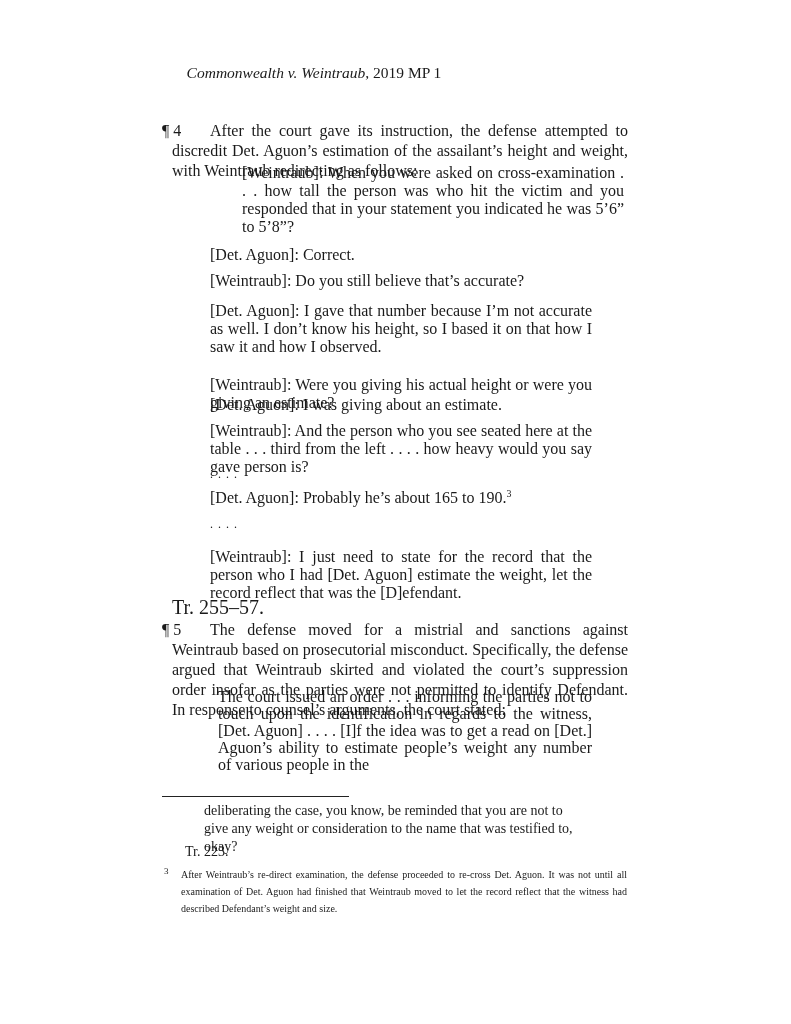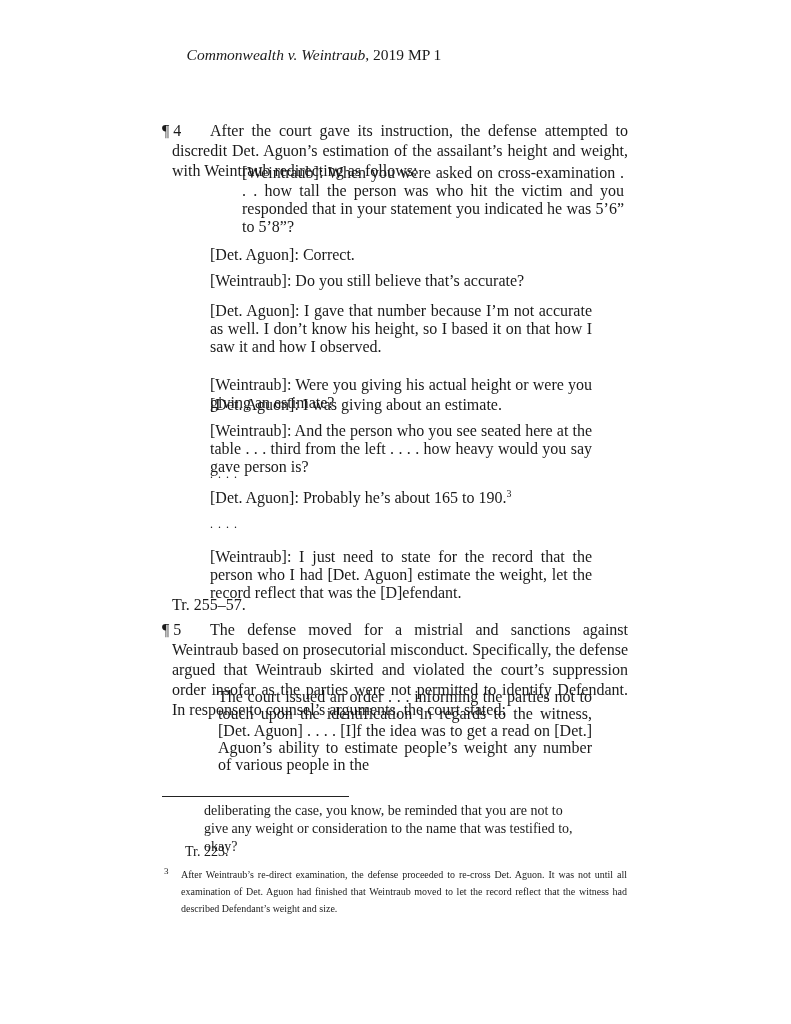--- a/index.html
+++ b/index.html
@@ -1,27 +1,27 @@
 <!DOCTYPE html>
 <html><head>
 <meta charset="utf-8">
 <style>
   html, body { margin: 0; padding: 0; background: #ffffff; }
   body { width: 791px; height: 1024px; position: relative; overflow: hidden;
          font-family: "Liberation Serif", "DejaVu Serif", serif; color: #1a1a1a; }
   .abs { position: absolute; }
-  .header { top: 46px; left: 0; width: 628px; text-align: center; font-size: 15.5px; }
+  .header { top: 64px; left: 0; width: 628px; text-align: center; font-size: 15.5px; }
   .header i { font-style: italic; }
   .para { left: 172px; width: 456px; font-size: 16px; line-height: 20px; text-align: justify; }
   .pmark { position: absolute; left: -10px; top: 0; }
   .ptext { text-indent: 38px; margin: 0; }
   .q { left: 210px; width: 382px; font-size: 16px; line-height: 18px; text-align: justify; }
   .q p { margin: 0; }
   .ellip { left: 210px; font-size: 12px; letter-spacing: 1px; }
-  .cite { left: 172px; font-size: 16px; }
+  .cite { left: 172px; font-size: 20px; }
   .court { left: 218px; width: 374px; font-size: 16px; line-height: 17px; text-align: justify; }
   .rule { left: 162px; top: 796px; width: 187px; height: 0; border-top: 1.5px solid #222; }
   .fn-cont { left: 204px; width: 372px; font-size: 14px; line-height: 18px; }
   .fn-cite { left: 185px; top: 844px; font-size: 14px; }
   .fn { left: 181px; width: 446px; font-size: 10px; line-height: 17px; text-align: justify; }
   .fn-mark { left: 164px; font-size: 9px; }
   sup { font-size: 10px; line-height: 0; vertical-align: super; }
 </style>
 </head>
 <body>

